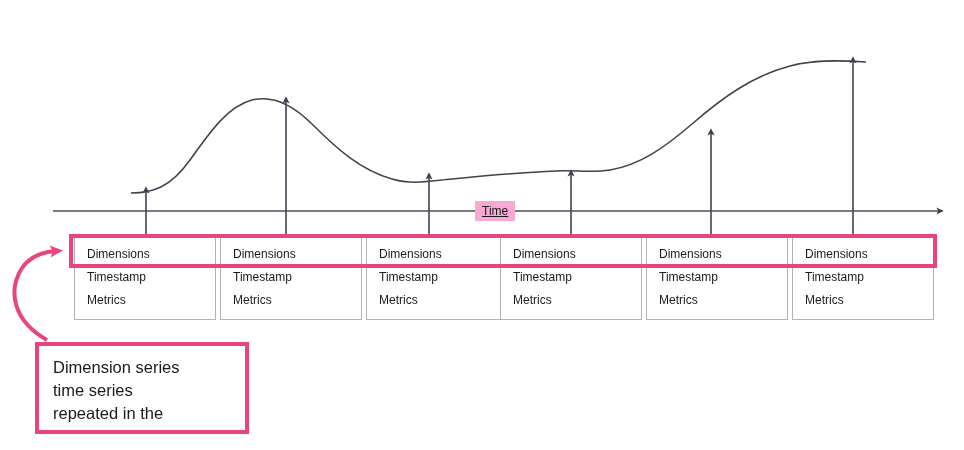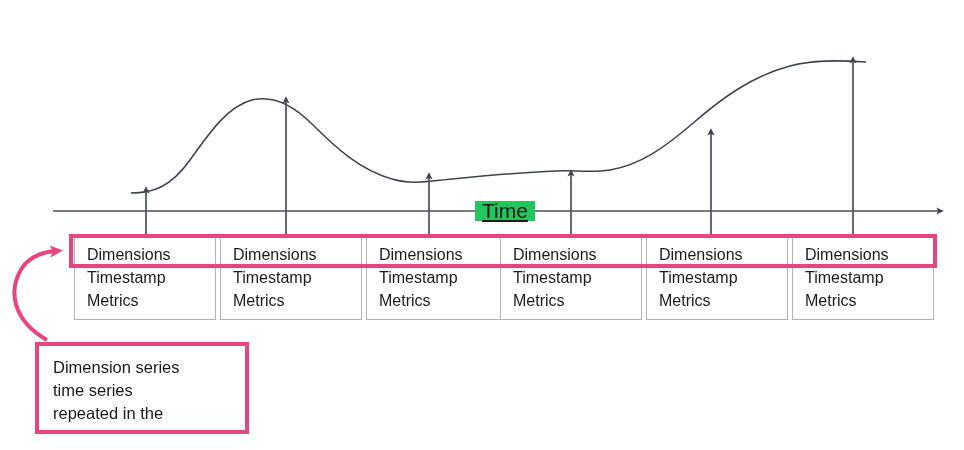--- a/index.html
+++ b/index.html
@@ -25,21 +25,21 @@
     height: 450px;
   }
   .record-box {
     position: absolute;
     box-sizing: border-box;
     border: 1px solid #b3b3b3;
     background: #ffffff;
     padding: 6px 0 6px 12px;
   }
   .record-line {
-    font-size: 16px;
+    font-size: 12px;
     line-height: 23px;
     color: #1a1a1a;
     white-space: nowrap;
   }
   .highlight-rect {
     position: absolute;
     box-sizing: border-box;
     border: 4px solid #e8447f;
     background: transparent;
     pointer-events: none;
@@ -52,23 +52,23 @@
     padding: 10px 12px 10px 14px;
   }
   .callout-line {
     font-size: 16.5px;
     line-height: 23px;
     color: #1a1a1a;
     white-space: nowrap;
   }
   .axis-label {
     position: absolute;
-    font-size: 21px;
+    font-size: 12px;
     color: #1a1a1a;
-    background: #22c55e;
+    background: #f9a8d4;
     padding: 0 7px;
     line-height: 20px;
     text-decoration: underline;
   }
 </style>
 </head>
 <body>
 
 <div id="canvas">
 

